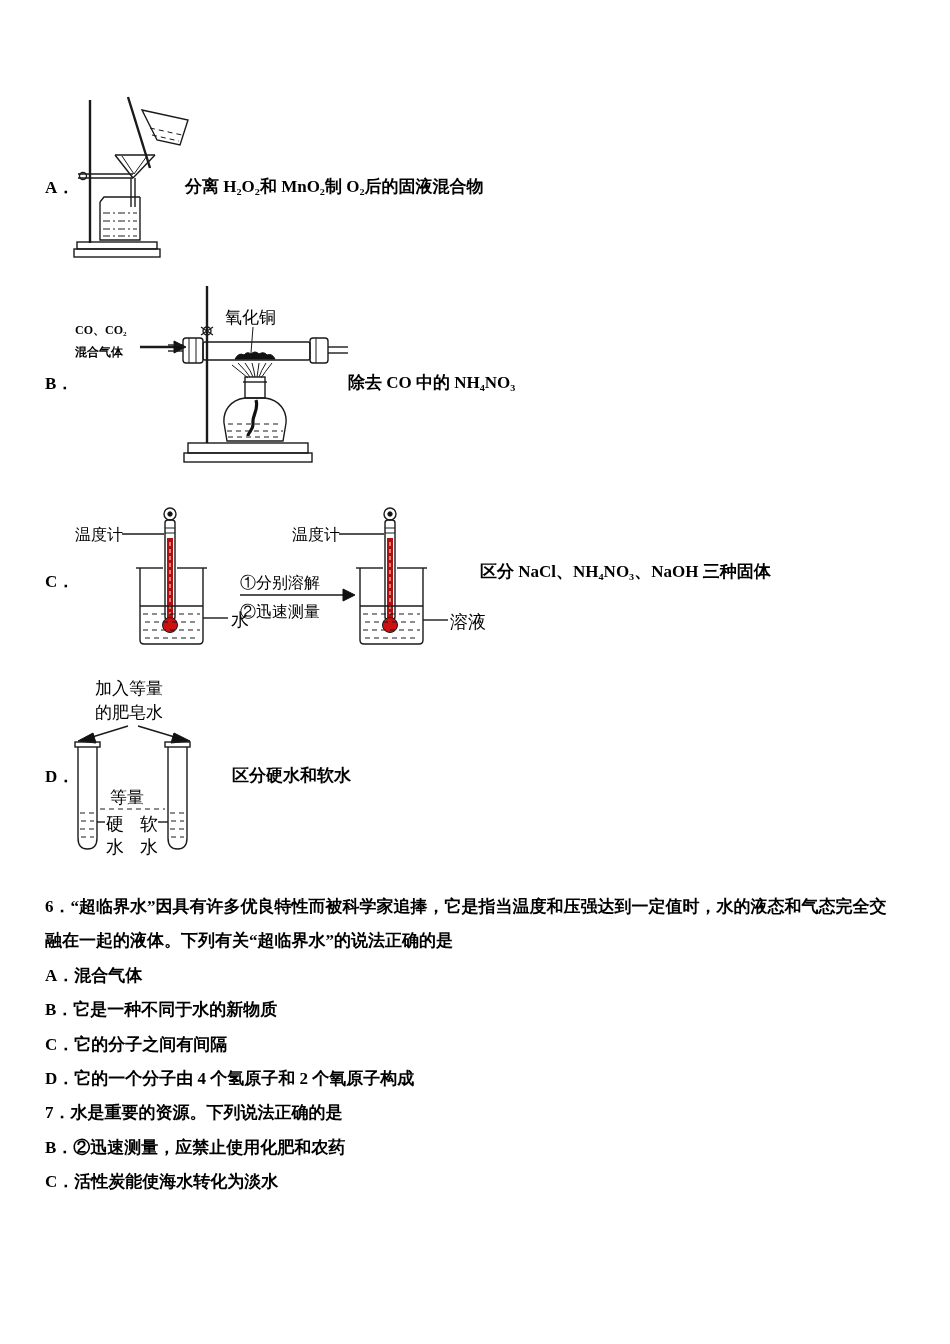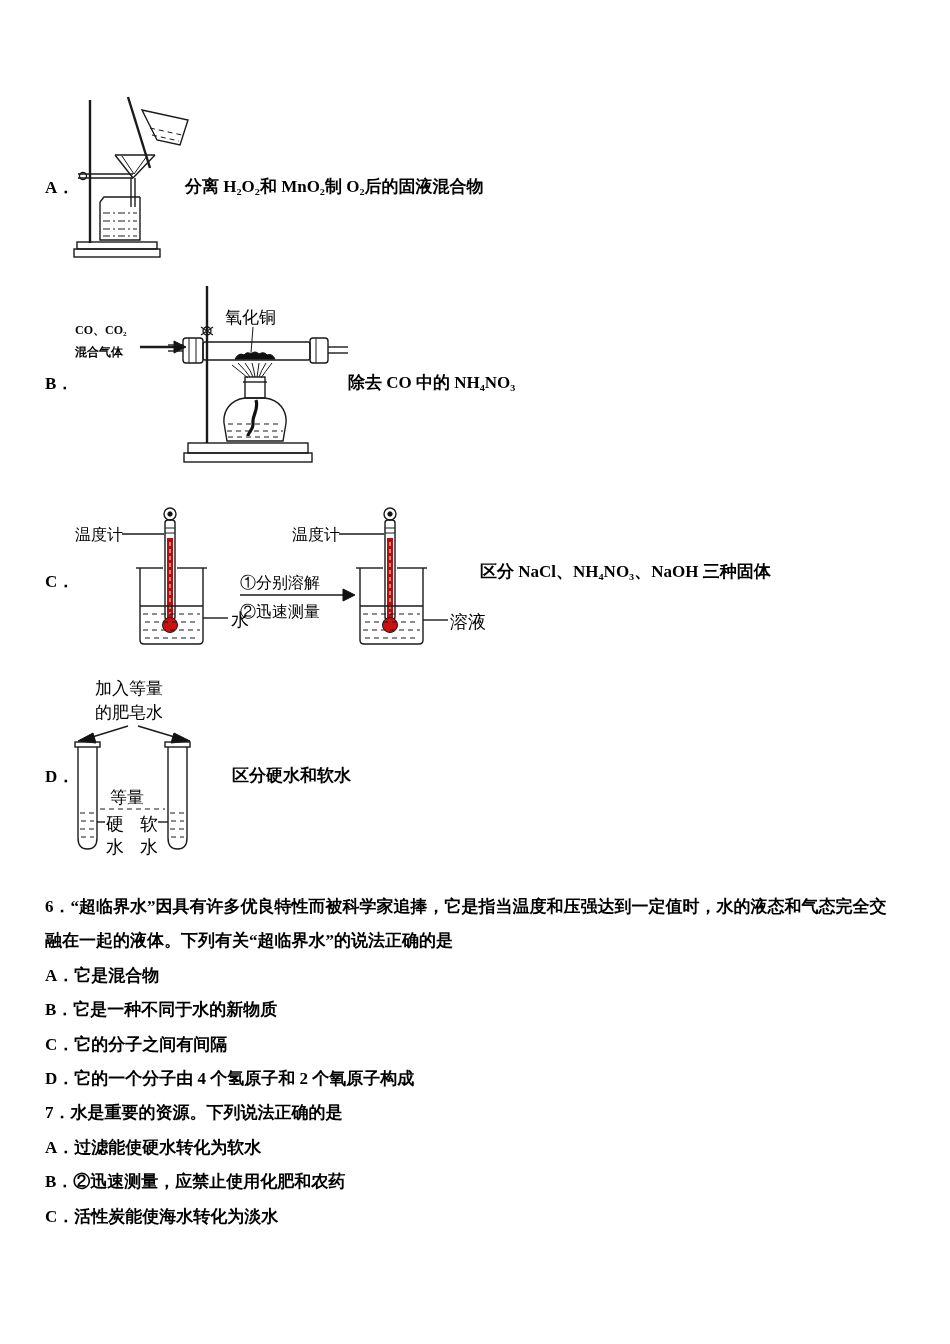--- a/index.html
+++ b/index.html
@@ -218,23 +218,22 @@
     <text x="44" y="158" font-size="18">硬</text>
     <text x="44" y="181" font-size="18">水</text>
     <text x="78" y="158" font-size="18">软</text>
     <text x="78" y="181" font-size="18">水</text>
     <line class="sline" x1="96" y1="150" x2="106" y2="150"></line>
   </svg>
 
   <div class="qblock">
     <div>6．“超临界水”因具有许多优良特性而被科学家追捧，它是指当温度和压强达到一定值时，水的液态和气态完全交</div>
     <div>融在一起的液体。下列有关“超临界水”的说法正确的是</div>
-    <div>A．它是混合物</div>
+    <div>A．混合气体</div>
     <div>B．它是一种不同于水的新物质</div>
     <div>C．它的分子之间有间隔</div>
     <div>D．它的一个分子由 4 个氢原子和 2 个氧原子构成</div>
     <div>7．水是重要的资源。下列说法正确的是</div>
-    <div>A．过滤能使硬水转化为软水</div>
     <div>B．②迅速测量，应禁止使用化肥和农药</div>
     <div>C．活性炭能使海水转化为淡水</div>
   </div>
 
 </div>
 
 </body></html>

